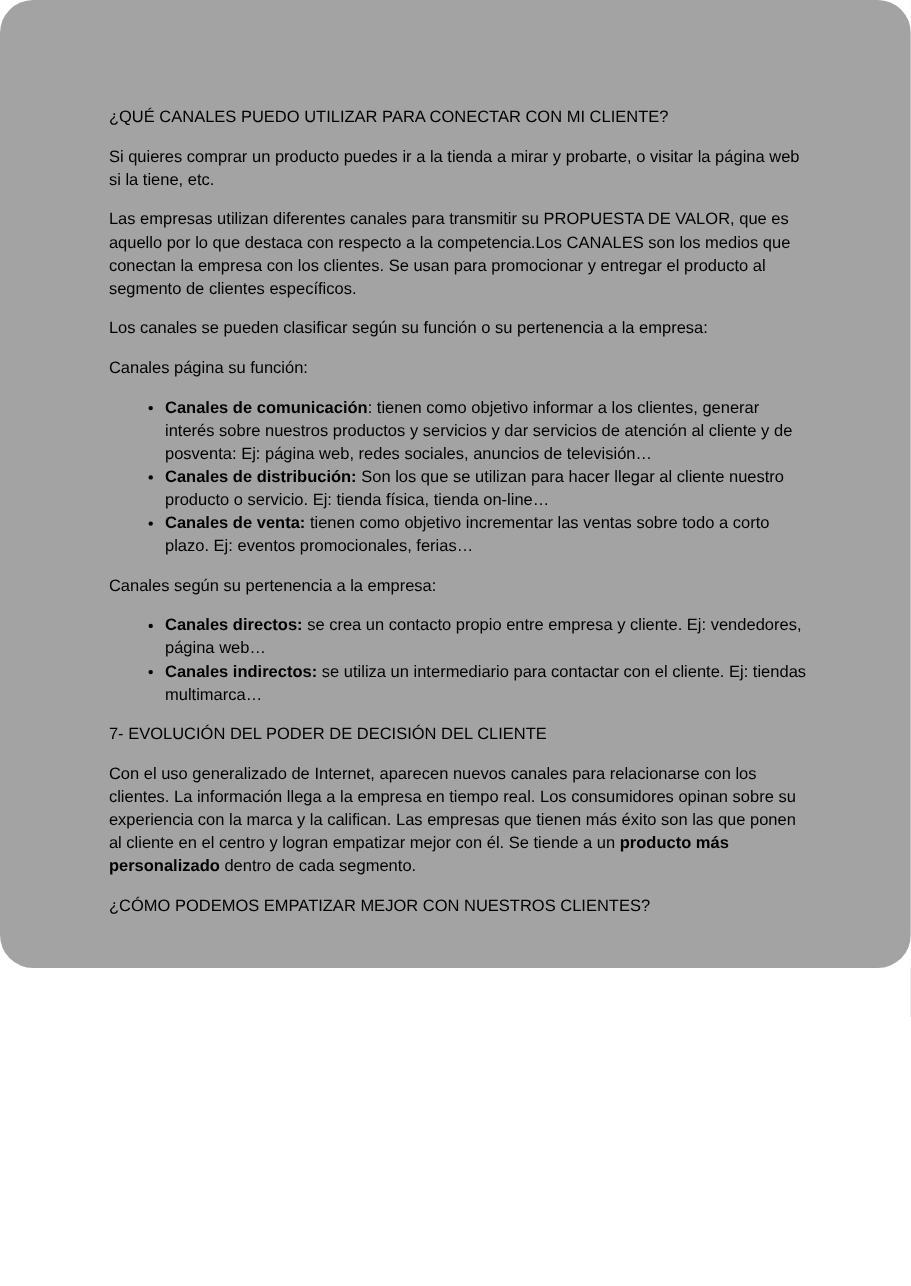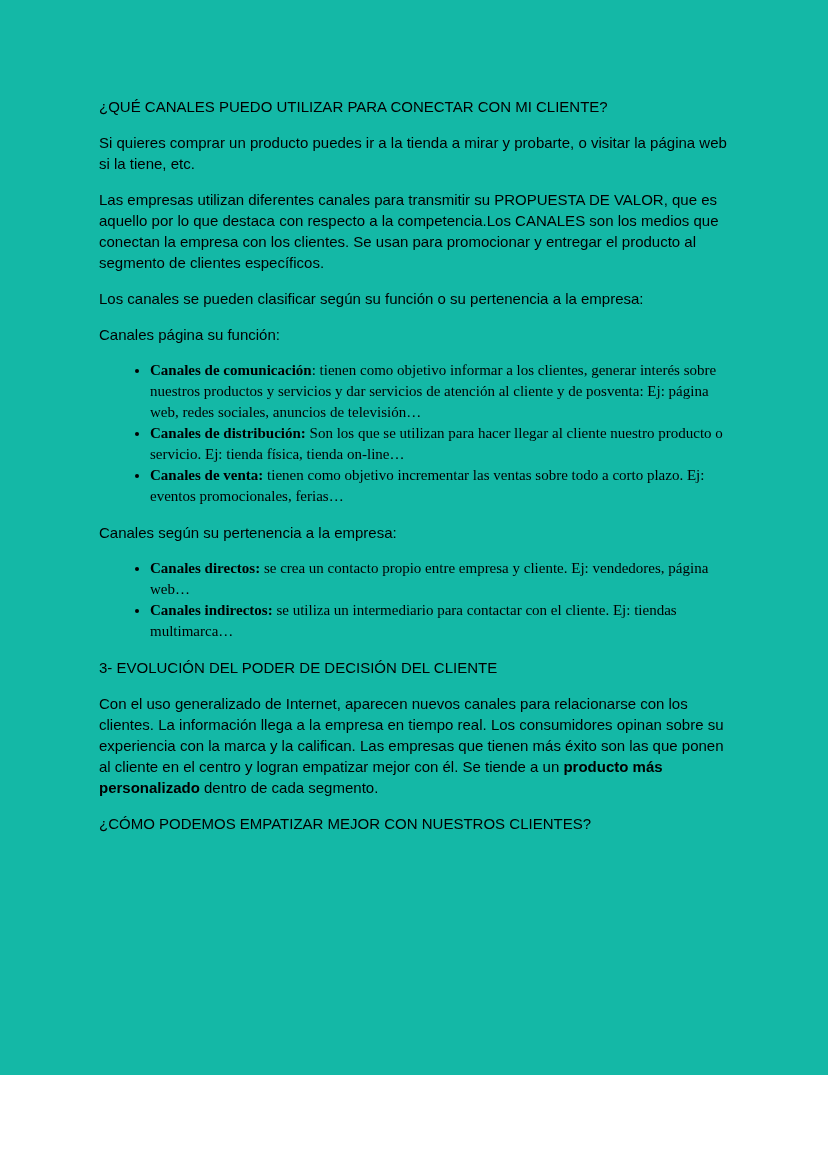--- a/index.html
+++ b/index.html
@@ -3,23 +3,24 @@
 <meta charset="utf-8">
 <style>
   html, body {
     margin: 0;
     padding: 0;
     background: #ffffff;
   }
   .page {
     position: relative;
     width: 828px;
-    height: 1075px;
-    background: #14b8a6;
+    height: 880px;
+    background: #a3a3a3;
     overflow: hidden;
+    border-radius: 30px;
   }
   .content {
     position: absolute;
     left: 99px;
     top: 96px;
     width: 637px;
     font-family: "Liberation Sans", sans-serif;
     font-size: 15px;
     line-height: 21px;
     color: #000000;
@@ -31,21 +32,20 @@
     margin: 0 0 15px 0;
     padding: 0;
     font-size: 15px;
     font-weight: normal;
     line-height: 21px;
   }
   .content ul {
     margin: 0 0 15px 0;
     padding: 0 0 0 51px;
     list-style: disc outside;
-    font-family: Liberation Serif, serif;
   }
   .content li {
     margin: 0;
     padding: 0;
   }
   .content b {
     font-weight: bold;
   }
 </style>
 </head>
@@ -71,21 +71,21 @@
     </ul>
 
     <p><span>Canales según su pertenencia a la empresa:</span></p>
 
     <ul>
       <li><b>Canales directos:</b><span> se crea un contacto propio entre empresa y cliente. Ej: vendedores, página web…</span></li>
       <li><b>Canales indirectos:</b><span> se utiliza un intermediario para contactar con el cliente. Ej: tiendas multimarca…</span></li>
     </ul>
 
 
-    <h2>3- EVOLUCIÓN DEL PODER DE DECISIÓN DEL CLIENTE</h2>
+    <h2>7- EVOLUCIÓN DEL PODER DE DECISIÓN DEL CLIENTE</h2>
 
     <p><span>Con el uso generalizado de Internet, aparecen nuevos canales para relacionarse con los clientes. La información llega a la empresa en tiempo real. Los consumidores opinan sobre su experiencia con la marca y la califican. Las empresas que tienen más éxito son las que ponen al cliente en el centro y logran empatizar mejor con él. Se tiende a un </span><b>producto más personalizado</b><span> dentro de cada segmento.</span></p>
 
     <h2>¿CÓMO PODEMOS EMPATIZAR MEJOR CON NUESTROS CLIENTES?</h2>
 
 
 
   </div>
 </div>
 

